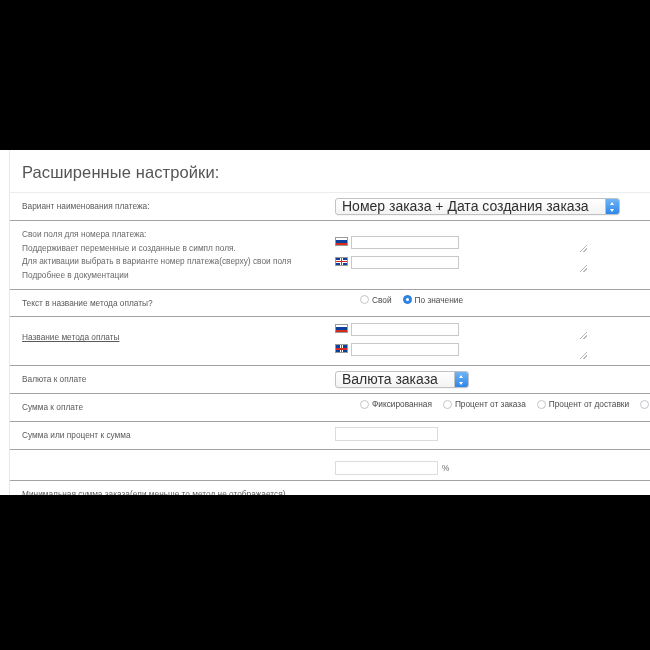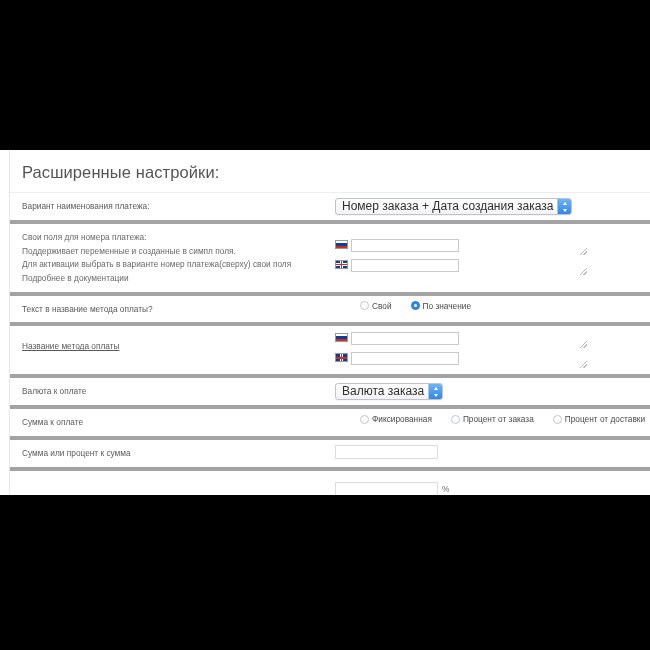--- a/index.html
+++ b/index.html
@@ -52,21 +52,21 @@
   .page-title {
     font-size: 16.5px;
     color: #555555;
     font-weight: 400;
     padding: 13px 0 10px 12px;
     letter-spacing: .1px;
   }
   .row {
     display: flex;
     align-items: flex-start;
-    border-bottom: 4px solid #a3a3a3;
+    border-bottom: 1px solid #a3a3a3;
     padding: 0;
     background: #ffffff;
     min-height: 21px;
   }
   .row-label {
     width: 325px;
     flex: 0 0 325px;
     box-sizing: border-box;
     padding: 7px 8px 6px 12px;
     font-size: 8.3px;
@@ -96,22 +96,22 @@
     align-items: stretch;
     height: 15px;
     border: 1px solid #bfc3c7;
     border-radius: 3px;
     background: linear-gradient(#ffffff, #f3f3f3);
     box-shadow: 0 1px 0 rgba(0,0,0,.04);
     overflow: hidden;
     cursor: default;
   }
   .sel .sel-text {
-    padding: 0 4px 0 6px;
-    font-size: 12px;
+    padding: 0 16px 0 6px;
+    font-size: 14px;
     color: #303030;
     line-height: 15px;
     white-space: nowrap;
   }
   .sel .sel-arrow {
     width: 13px;
     background: linear-gradient(#6fb4f5, #2f87e8);
     border-left: 1px solid #bfc3c7;
     position: relative;
   }
@@ -131,21 +131,21 @@
   .sel .sel-arrow::after {
     bottom: 2.5px;
     border-top: 3.2px solid #ffffff;
   }
 
   
   .radio-group {
     display: flex;
     align-items: center;
     flex-wrap: nowrap;
-    gap: 12px;
+    gap: 4px;
     padding-left: 25px;
   }
   .radio-item {
     display: inline-flex;
     align-items: center;
     margin-right: 7px;
     white-space: nowrap;
   }
   .radio-item:last-child { margin-right: 0; }
   .radio {

